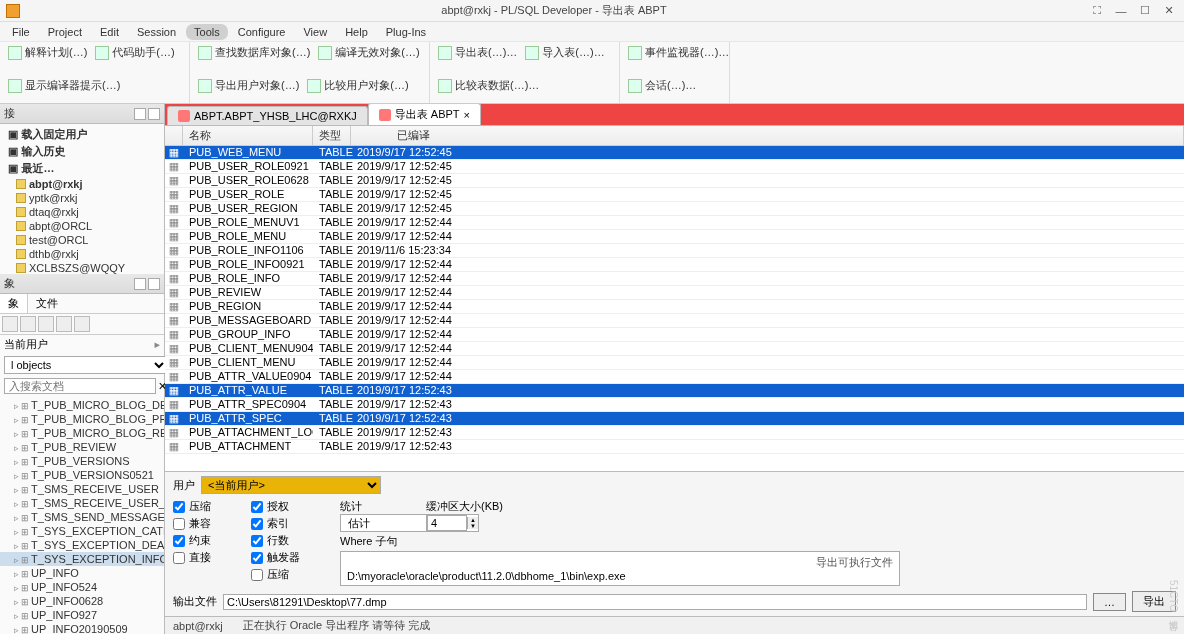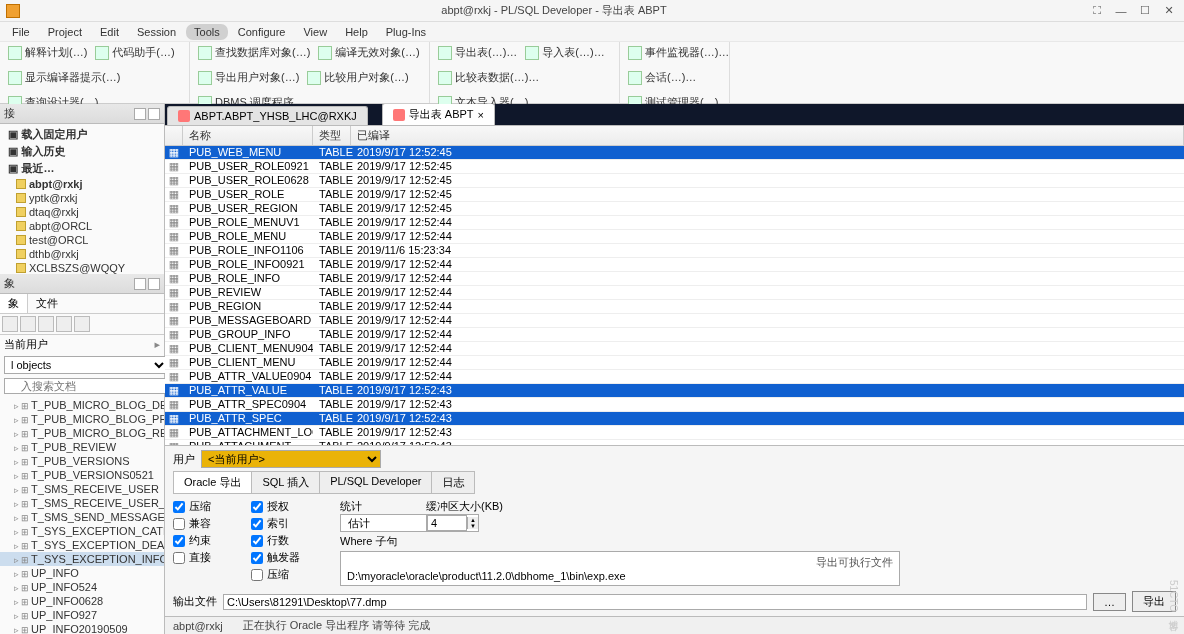--- a/index.html
+++ b/index.html
@@ -10,21 +10,21 @@
 .tb-title { flex: 1; text-align: center; color: #444; }
 .tb-right { display: flex; gap: 10px; padding: 0 8px; align-items: center; }
 .winbtn { width: 14px; height: 14px; display: inline-flex; align-items: center; justify-content: center; color: #555; cursor: pointer; }
 
 .menubar { height: 20px; background: #f5f5f5; display: flex; align-items: center; padding: 0 4px; gap: 2px; border-bottom: 1px solid #e8e8e8; }
 .menubar span { padding: 2px 8px; color: #333; cursor: pointer; }
 .menubar span.active { background: #d0d0d0; border-radius: 7px; }
 
 .ribbon { display: flex; border-bottom: 1px solid #ccc; background: #f8f8f8; height: 62px; }
 .ribbon-group { border-right: 1px solid #ddd; display: flex; flex-direction: column; padding: 2px 6px 0 6px; }
-.rg-body { flex: 1; display: flex; flex-wrap: wrap; gap: 8px 4px; align-content: flex-start; }
+.rg-body { flex: 1; display: flex; flex-wrap: wrap; gap: 16px 4px; align-content: flex-start; }
 .rg-item { display: flex; align-items: center; gap: 3px; color: #333; white-space: nowrap; padding: 1px 2px; cursor: pointer; }
 .rg-item .ico { width: 14px; height: 14px; background: #dfe; border: 1px solid #9c9; display: inline-block; }
 .rg-label { text-align: center; color: #666; font-size: 10px; padding: 1px 0; }
 
 .content { flex: 1; display: flex; overflow: hidden; }
 .left { width: 165px; display: flex; flex-direction: column; border-right: 1px solid #bbb; background: #fafafa; }
 .panel-hdr { background: linear-gradient(#e8e8e8,#dcdcdc); border-bottom: 1px solid #bbb; padding: 2px 4px; display: flex; align-items: center; justify-content: space-between; color: #333; }
 .panel-hdr .btns { display: flex; gap: 2px; }
 .small-btn { width: 12px; height: 12px; border: 1px solid #aaa; background: #fff; display: inline-block; cursor: pointer; }
 .tree { padding: 2px 4px; overflow-y: auto; font-size: 11px; color: #333; }
@@ -33,39 +33,39 @@
 .tree-item.bold { font-weight: bold; padding-left: 4px; }
 .tree-item.conn { font-weight: bold; }
 
 .obj-toolbar { display: flex; gap: 2px; padding: 2px; border-bottom: 1px solid #ccc; }
 .obj-toolbar .tbtn { width: 16px; height: 16px; border: 1px solid #bbb; background: #eee; cursor: pointer; }
 .obj-scope { padding: 2px 4px; display: flex; align-items: center; gap: 4px; }
 .obj-scope .lbl { flex: 1; }
 .obj-scope .ri { color: #888; }
 .obj-select { width: 100%; border: 1px solid #aaa; padding: 1px 2px; margin: 2px 4px; background: #fff; }
 .search-row { display: flex; align-items: center; gap: 2px; padding: 2px 4px; }
-.search-row input { flex: 1; border: 1px solid #aaa; padding: 1px 16px; }
+.search-row input { flex: 1; border: 1px solid #aaa; padding: 1px 4px; }
 .obj-list { flex: 1; overflow-y: auto; padding: 2px 0; }
 .obj-item { padding: 1px 4px 1px 14px; white-space: nowrap; cursor: pointer; color: #333; }
 .obj-item.sel { background: #cde; }
 .obj-item::before { content: "▹ ⊞ "; color: #888; font-size: 9px; }
 
 .right { flex: 1; display: flex; flex-direction: column; overflow: hidden; }
-.tabs { height: 22px; display: flex; align-items: flex-end; background: #0f172a; border-bottom: 1px solid #bbb; padding-left: 2px; gap: 14px; }
+.tabs { height: 22px; display: flex; align-items: flex-end; background: #ef4444; border-bottom: 1px solid #bbb; padding-left: 2px; gap: 0; }
 .tab { padding: 3px 10px; background: #fff; border: 1px solid #bbb; border-bottom: none; border-radius: 3px 3px 0 0; cursor: pointer; display: flex; align-items: center; gap: 4px; }
 .tab .xico { width: 12px; height: 12px; background: #f77; display: inline-block; border-radius: 2px; }
 .tab.inactive { background: #e4e4e4; }
 
 .grid-wrap { flex: 1; overflow: auto; background: #fff; border-bottom: 1px solid #bbb; }
 .grid-hdr { display: flex; background: linear-gradient(#f8f8f8,#ececec); border-bottom: 1px solid #ccc; position: sticky; top: 0; }
 .grid-hdr div { padding: 2px 6px; border-right: 1px solid #ccc; color: #333; }
 .gh-ico { width: 18px; }
 .gh-name { width: 130px; }
 .gh-type { width: 38px; }
-.gh-date { flex: 1; }
+.gh-date { flex: 1; margin-left: 40px; }
 .grid-row { display: flex; border-bottom: 1px solid #eee; cursor: pointer; }
 .grid-row.sel { background: #1060d0; color: #fff; }
 .grid-row .c-ico { width: 18px; text-align: center; color: #888; }
 .grid-row.sel .c-ico { color: #fff; }
 .grid-row .c-name { width: 130px; padding: 0 6px; white-space: nowrap; overflow: hidden; }
 .grid-row .c-type { width: 38px; padding: 0 6px; }
 .grid-row .c-date { flex: 1; padding: 0 6px; }
 
 .form-area { padding: 4px 8px; display: flex; flex-direction: column; gap: 3px; background: #f5f5f5; }
 .user-row { display: flex; align-items: center; gap: 6px; }
@@ -448,26 +448,20 @@
             <div class="c-date">2019/9/17 12:52:43</div>
           </div>
         </div>
     </div>
 
     <div class="form-area">
       <div class="user-row">
         <span>用户</span>
         <select><option>&lt;当前用户&gt;</option></select>
       </div>
-      <div class="subtabs" id="subtabs">
-          <div class="subtab">Oracle 导出</div>
-          <div class="subtab inactive">SQL 插入</div>
-          <div class="subtab inactive">PL/SQL Developer</div>
-          <div class="subtab inactive">日志</div>
-        </div>
       <div class="opts">
         <div class="opt-col">
           <label class="chk-row">
               <input type="checkbox" checked="" style="">
               <span>压缩</span>
             </label>
           <label class="chk-row">
               <input type="checkbox" style="">
               <span>兼容</span>
             </label>

